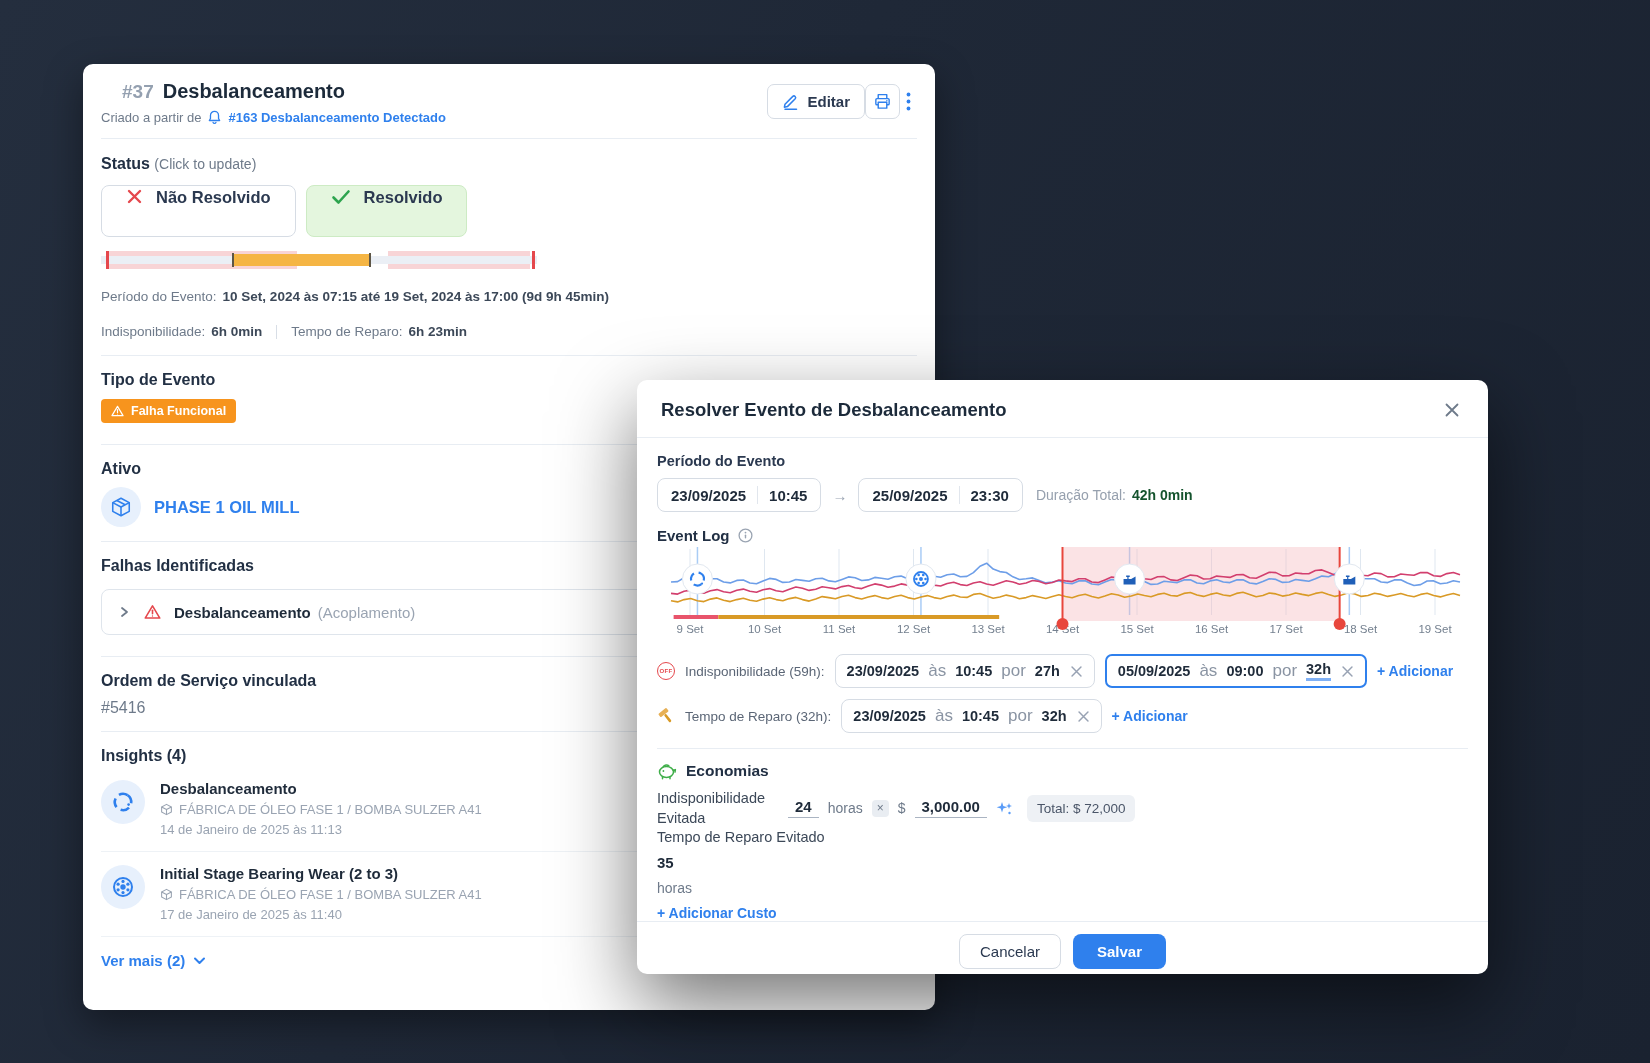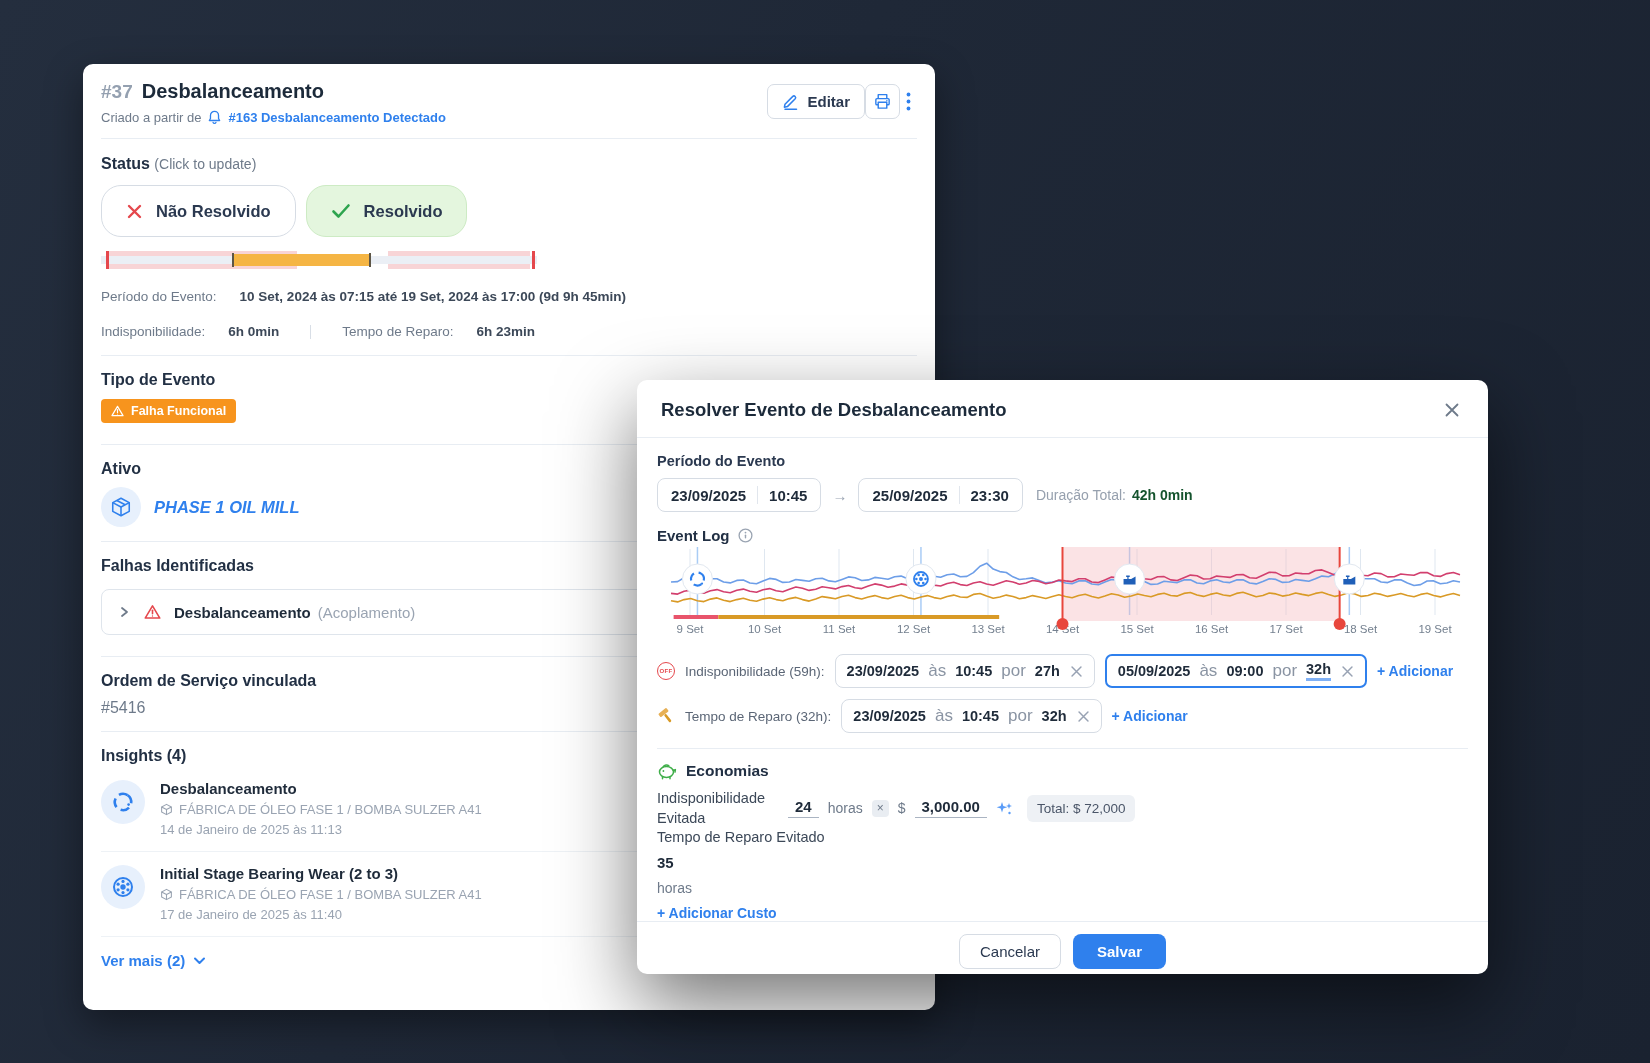--- a/index.html
+++ b/index.html
@@ -9,54 +9,54 @@
     background: linear-gradient(118deg, #242e3e 0%, #1f2837 40%, #1a2230 100%);
     position: relative; color:#1f2b3a;
   }
   .card { position:absolute; background:#fff; border-radius:10px; }
   #event-card { left:83px; top:64px; width:852px; height:946px; box-shadow:0 14px 38px rgba(0,0,0,.4); overflow:hidden; z-index:1; }
   #resolve-modal { left:637px; top:380px; width:851px; height:594px; box-shadow:0 30px 80px rgba(0,0,0,.55); z-index:5; display:flex; flex-direction:column; overflow:hidden; }
   .pad { padding:0 18px; }
 
   
   .ec-header { display:flex; justify-content:space-between; align-items:flex-start; padding:16px 0 13px; border-bottom:1px solid #e8edf3; }
-  .ec-title-row { display:flex; align-items:baseline; gap:9px; }
+  .ec-title-row { display:flex; align-items:baseline; gap:9px;margin-left:21px; }
   .ec-id { font-size:19px; font-weight:600; color:#94a0b0; }
   .ec-title { font-size:20px; font-weight:700; color:#1c2a3a; }
   .ec-sub { display:flex; align-items:center; gap:6px; margin-top:6px; font-size:13px; color:#6e7a8a; }
   .ec-sub a, .link { color:#2f80ed; text-decoration:none; font-weight:600; cursor:pointer; }
   .ec-actions { display:flex; align-items:center; gap:0; margin-top:4px; }
   .btn-edit { display:flex; align-items:center; gap:8px; border:1px solid #d6dce4; border-radius:7px; background:#fff; height:35px; padding:0 14px; font-size:15px; color:#2b3950; font-weight:600; cursor:pointer; }
   .btn-ico { width:35px; height:35px; border:1px solid #d6dce4; border-radius:7px; background:#fff; display:flex; align-items:center; justify-content:center; cursor:pointer; }
   .kebab { padding:4px 6px; cursor:pointer; }
 
   .sec-h { font-size:16px; font-weight:700; color:#223044; }
   .hint { font-size:14px; font-weight:400; color:#6e7a8a; }
   .divider { height:1px; background:#e8edf3; }
 
   .status-sec { margin-top:16px; }
   .status-btns { display:flex; gap:10px; margin-top:12px; }
-  .st-btn { display:flex; align-items:center; gap:13px; height:52px; padding:2px 24px; border-radius:20px; font-size:16.5px; font-weight:600; color:#2b3950; border:1px solid #d6dce4; background:#fff; cursor:pointer; }
+  .st-btn { display:flex; align-items:flex-start; gap:13px; height:52px; padding:2px 24px; border-radius:8px; font-size:16.5px; font-weight:600; color:#2b3950; border:1px solid #d6dce4; background:#fff; cursor:pointer; }
   .st-btn.resolved { background:#e4f6de; border:1px solid #cdebc4; }
 
   .evt-bar { position:relative; height:18px; width:436px; margin-top:14px; }
   .evt-bar .base { position:absolute; left:0; right:0; top:5px; height:8px; background:#ebeff5; }
   .evt-bar .pink { position:absolute; top:0; height:18px; background:#f8d4d6; }
   .evt-bar .orange { position:absolute; top:3px; height:12px; background:#f5b544; }
   .evt-bar .tick { position:absolute; top:2px; height:14px; width:2px; background:#5d5647; }
   .evt-bar .marker { position:absolute; top:0; height:18px; width:3px; background:#e5484d; }
 
   .meta { margin-top:13px; font-size:13.5px; color:#6e7a8a; }
-  .meta .row { display:flex; align-items:flex-end; gap:23px; margin-top:20px; }
+  .meta .row { display:flex; align-items:flex-end; gap:6px; margin-top:20px; }
   .meta b { color:#3c4858; font-weight:700; }
   .vsep { width:1px; height:14px; background:#d8dee6; margin:0 8px; }
 
   .badge { display:inline-flex; align-items:center; gap:7px; background:#f7941d; color:#fff; font-size:12.5px; font-weight:700; border-radius:4px; padding:5px 10px; margin-top:10px; }
 
-  .asset-row { display:flex; align-items:center; gap:13px; margin-top:9px; cursor:pointer;font-style:italic; }
+  .asset-row { display:flex; align-items:center; gap:13px; margin-top:9px; cursor:pointer; }
   .ava { width:40px; height:40px; border-radius:50%; background:#e7f0fc; display:flex; align-items:center; justify-content:center; flex:none; }
   .asset-name { color:#2f80ed; font-size:16.5px; font-weight:600; }
 
   .fault-box { margin-top:14px; border:1px solid #dfe5ec; border-radius:8px; height:46px; display:flex; align-items:center; gap:13px; padding:0 15px; cursor:pointer; }
   .fault-name { font-weight:700; color:#1f2b3a; font-size:15px; }
   .fault-detail { color:#9aa4b2; font-size:15px; margin-left:-6px; }
 
   .wo-value { margin-top:9px; color:#6e7a8a; font-size:16px; }
 
   .insight { display:flex; gap:15px; padding:13px 0 14px; border-bottom:1px solid #eef2f6; }

